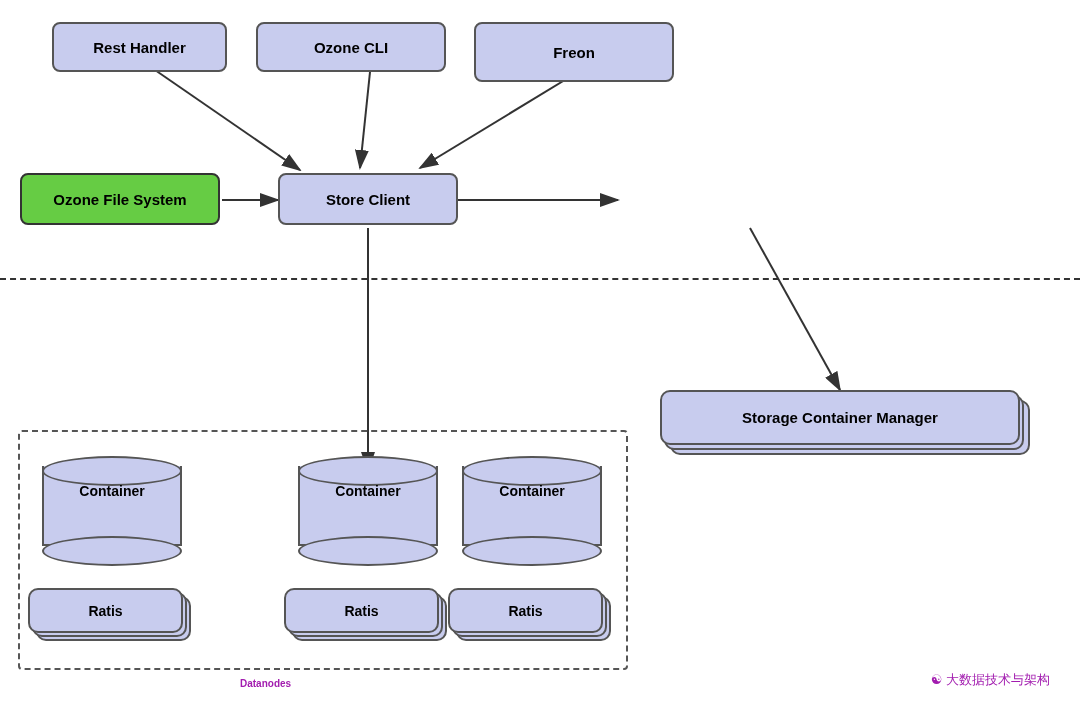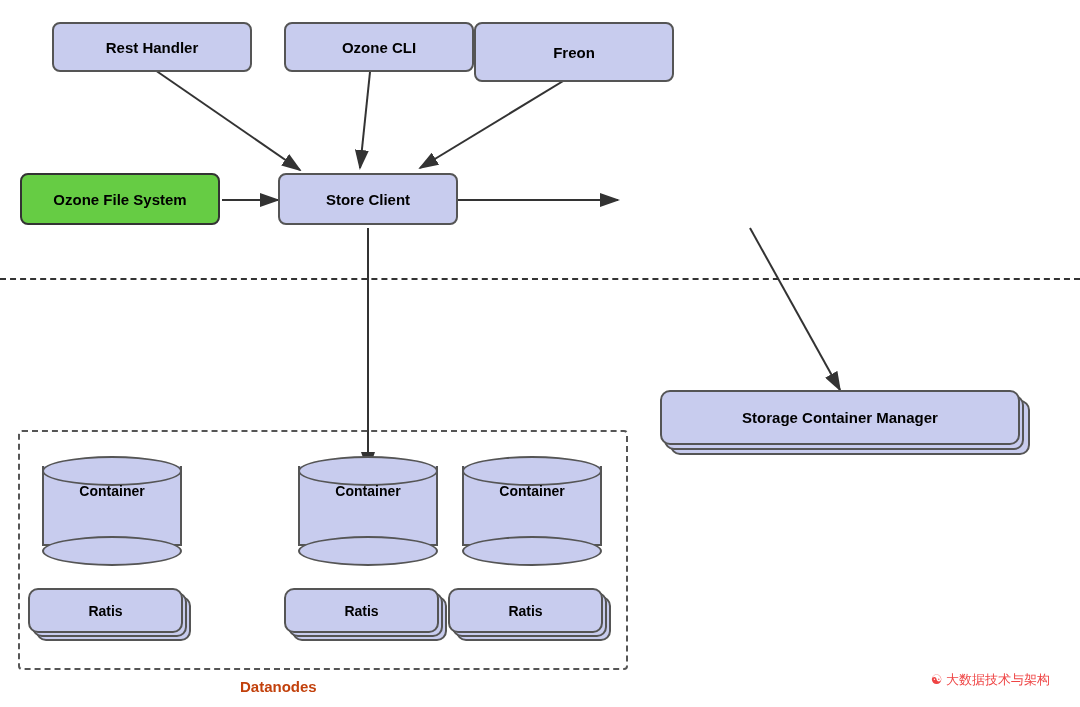--- a/index.html
+++ b/index.html
@@ -80,29 +80,29 @@
       height: 707px;
       pointer-events: none;
     }
 
     
     .watermark {
       position: absolute;
       bottom: 18px;
       right: 30px;
       font-size: 13px;
-      color: #ef4444;
+      color: #a21caf;
     }
 
     
     .datanodes-label {
       position: absolute;
-      font-size: 15px;
+      font-size: 10px;
       font-weight: bold;
-      color: #c2410c;
+      color: #a21caf;
     }
   </style>
 </head>
 <body>
 
 <div class="diagram-container">
 
   <svg class="arrows-svg">
     <defs>
       <marker id="arrowhead" markerWidth="10" markerHeight="7" refX="9" refY="3.5" orient="auto">
@@ -122,25 +122,25 @@
 
     <line x1="368" y1="228" x2="368" y2="470" stroke="#333" stroke-width="2" marker-end="url(#arrowhead)"></line>
 
     <line x1="750" y1="228" x2="840" y2="390" stroke="#333" stroke-width="2" marker-end="url(#arrowhead)"></line>
 
   </svg>
 
   <div class="h-dash-line" style="top: 278px; left: 0; width: 1080px;"></div>
 
 
-  <div class="box" style="left: 52px; top: 22px; width: 200px; height: 50px; align-items: center;">
+  <div class="box" style="left: 52px; top: 22px; width: 175px; height: 50px; align-items: center;">
     <span>Rest Handler</span>
   </div>
 
-  <div class="box" style="left: 284px; top: 22px; width: 190px; height: 50px;">
+  <div class="box" style="left: 256px; top: 22px; width: 190px; height: 50px;">
     <span>Ozone CLI</span>
   </div>
 
   <div class="box" style="left: 474px; top: 22px; width: 200px; height: 60px;">
     <span>Freon</span>
   </div>
 
   <div class="box box-green" style="left: 20px; top: 173px; width: 200px; height: 52px;">
     <span>Ozone File System</span>
   </div>

